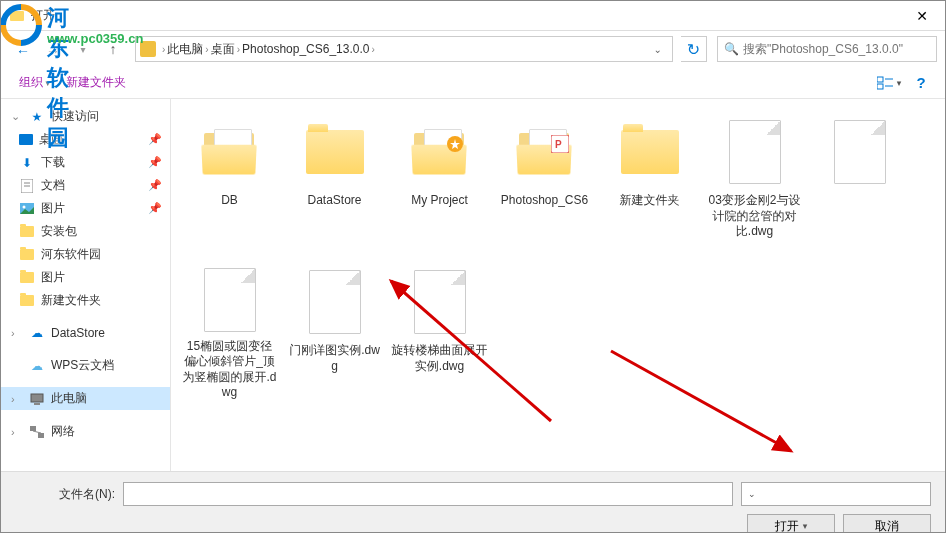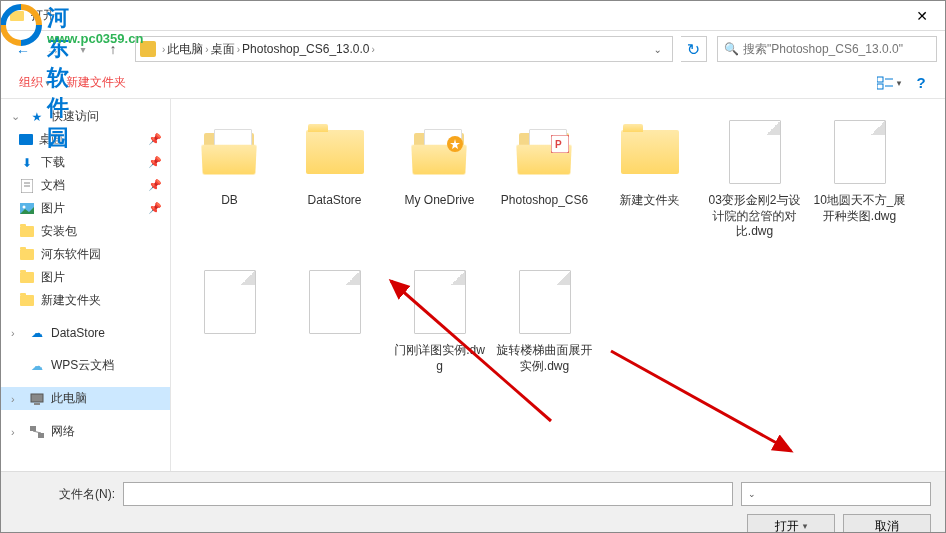--- a/index.html
+++ b/index.html
@@ -19,21 +19,21 @@
 .breadcrumb .bc-icon { width: 16px; height: 16px; background: #f0c040; border-radius: 2px; margin-right: 4px; }
 .breadcrumb .sep { color: #888; margin: 0 2px; font-size: 10px; }
 .breadcrumb .seg { font-size: 12px; color: #333; cursor: pointer; }
 .breadcrumb .dd { margin-left: auto; color: #666; font-size: 10px; padding: 0 6px; }
 .bc-refresh { width: 26px; height: 26px; border: 1px solid #ccc; border-left: none; display: flex; align-items: center; justify-content: center; color: #0078d4; }
 .searchbox { width: 220px; height: 26px; border: 1px solid #ccc; display: flex; align-items: center; padding: 0 6px; margin-left: 6px; }
 .searchbox input { border: none; outline: none; width: 100%; font-size: 12px; color: #888; background: transparent; }
 .searchbox .sicon { color: #666; margin-right: 4px; font-size: 12px; }
 
 .toolbar { height: 32px; border-bottom: 1px solid #e5e5e5; display: flex; align-items: center; padding: 0 10px; }
-.toolbar .tbtn { font-size: 12px; color: #ef4444; padding: 4px 8px; cursor: pointer; }
+.toolbar .tbtn { font-size: 12px; color: #a21caf; padding: 4px 8px; cursor: pointer; }
 .toolbar .tbtn.dd::after { content: " ▾"; font-size: 9px; color: #666; }
 .toolbar .right { margin-left: auto; display: flex; gap: 4px; }
 .toolbar .ticon { width: 28px; height: 24px; display: flex; align-items: center; justify-content: center; color: #0078d4; }
 
 .mainarea { display: flex; height: 372px; }
 
 .sidebar { width: 170px; border-right: 1px solid #e5e5e5; overflow-y: auto; padding: 6px 0; }
 .side-item { display: flex; align-items: center; padding: 3px 8px 3px 18px; font-size: 12px; color: #333; cursor: pointer; gap: 6px; }
 .side-item.header { padding-left: 10px; font-size: 12px; }
 .side-item.selected { background: #cce8ff; }
@@ -264,21 +264,21 @@
           <div class="folder-open">
             <div class="back"></div>
             <div class="page"></div>
             <div class="front"></div>
             <svg class="badge" viewBox="0 0 18 18">
               <circle cx="9" cy="9" r="8" fill="#f7a51c"></circle>
               <path d="M9 4 L10 8 L14 8 L11 10 L12 14 L9 12 L6 14 L7 10 L4 8 L8 8 Z" fill="#fff"></path>
             </svg>
           </div>
         </div>
-        <div class="fname">My OneDrive</div>
+        <div class="fname">My Project</div>
       </div>
       <div class="file-item">
         <div class="thumb">
           <div class="folder-open">
             <div class="back"></div>
             <div class="page"></div>
             <div class="front"></div>
             <svg class="badge" viewBox="0 0 18 18">
               <rect width="18" height="18" rx="2" fill="#fff" stroke="#d44"></rect>
               <text x="4" y="13" font-size="10" fill="#d44" font-weight="bold">P</text>
@@ -296,31 +296,26 @@
       <div class="file-item">
         <div class="thumb">
           <div class="doc-sheet"></div>
         </div>
         <div class="fname">03变形金刚2与设计院的岔管的对比.dwg</div>
       </div>
       <div class="file-item">
         <div class="thumb">
           <div class="doc-sheet"></div>
         </div>
-        <div class="fname">10地圆天不方_展开种类图.dwg</div>
-      </div>
-      <div class="file-item">
-        <div class="thumb">
-          <div class="doc-sheet"></div>
-        </div>
-      </div>
-      <div class="file-item">
-        <div class="thumb">
-          <div class="doc-sheet"></div>
-        </div>
+      </div>
+      <div class="file-item">
+        <div class="thumb">
+          <div class="doc-sheet"></div>
+        </div>
+        <div class="fname">15椭圆或圆变径偏心倾斜管片_顶为竖椭圆的展开.dwg</div>
       </div>
       <div class="file-item">
         <div class="thumb">
           <div class="doc-sheet"></div>
         </div>
         <div class="fname">门刚详图实例.dwg</div>
       </div>
       <div class="file-item">
         <div class="thumb">
           <div class="doc-sheet"></div>

